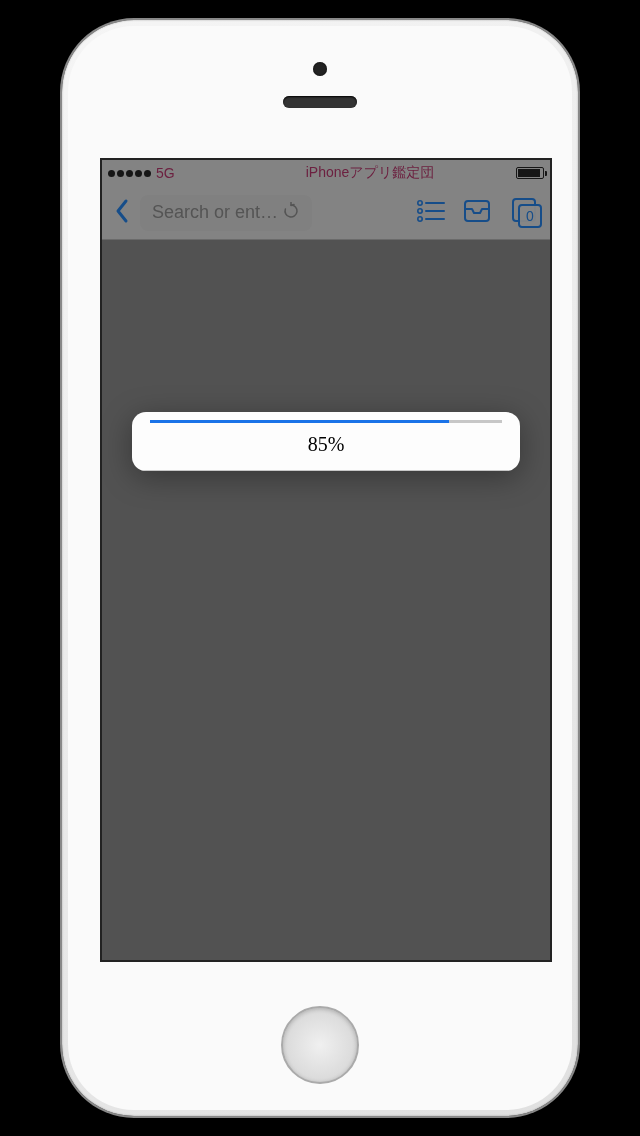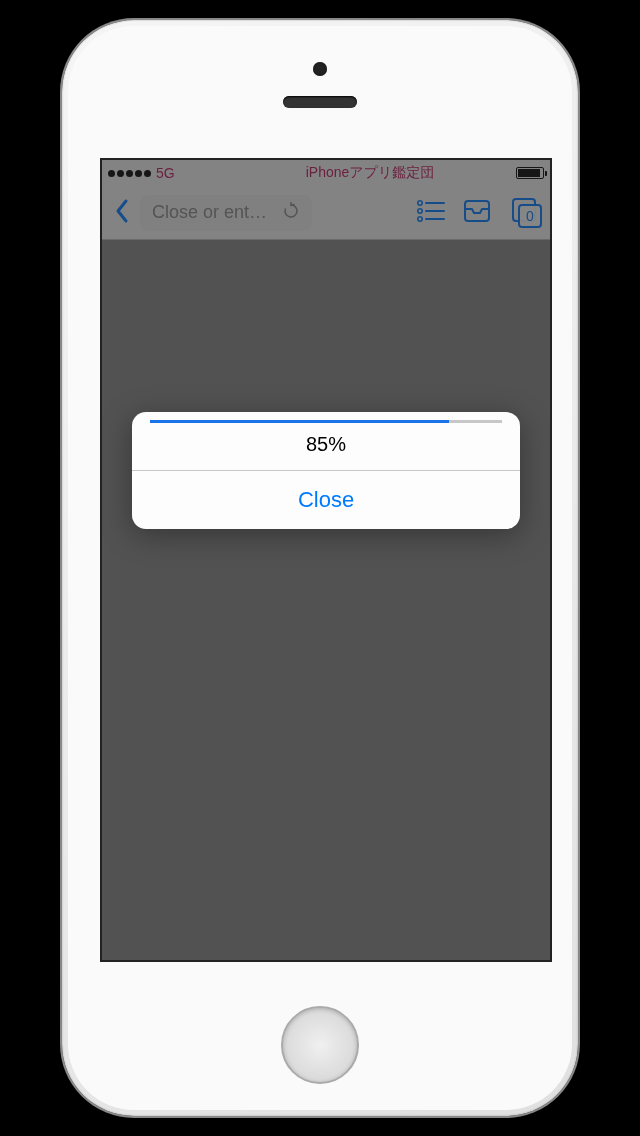--- a/index.html
+++ b/index.html
@@ -235,20 +235,21 @@
       color: #000;
       margin-bottom: 6px;
     }
     .alert-message {
       font-size: 16px;
       color: #000;
       line-height: 1.35;
     }
     .progress-wrap {
       padding: 8px 18px 0;
+      font-family: Liberation Serif, serif;
     }
     .progress-track {
       height: 3px;
       background: #c7c7c7;
       position: relative;
     }
     .progress-fill {
       position: absolute;
       left: 0;
       top: 0;
@@ -305,21 +306,21 @@
         </div>
       </div>
 
       <div class="nav-bar">
         <div class="back-chevron">
           <svg width="16" height="26" viewBox="0 0 16 26">
             <polyline points="12,3 4,13 12,23" fill="none" stroke="#007aff" stroke-width="3" stroke-linecap="round" stroke-linejoin="round"></polyline>
           </svg>
         </div>
         <div class="search-field">
-          <span class="search-placeholder">Close or ent…</span>
+          <span class="search-placeholder">Search or ent…</span>
           <span class="reload-icon">
             <svg width="18" height="18" viewBox="0 0 18 18">
               <path d="M9 3 a6 6 0 1 1 -5.6 3.9" fill="none" stroke="#8a8a8a" stroke-width="1.5" stroke-linecap="round"></path>
               <polyline points="9,0 9,3.5 12,2.5" fill="none" stroke="#8a8a8a" stroke-width="1.5" stroke-linecap="round" stroke-linejoin="round"></polyline>
             </svg>
           </span>
         </div>
         <div class="nav-icons">
           <span>
             <svg width="30" height="26" viewBox="0 0 30 26">
@@ -347,20 +348,19 @@
       <div class="dim-overlay"></div>
 
       <div class="alert">
         <div class="progress-wrap">
           <div class="progress-track">
             <div class="progress-fill" style="width: 85%;"></div>
           </div>
           <div class="progress-label">85%</div>
         </div>
         <div class="alert-divider"></div>
-        <button class="alert-button">Close</button>
       </div>
 
     </div>
 
     <div class="home-button"></div>
   </div>
 </div>
 
 </body></html>

